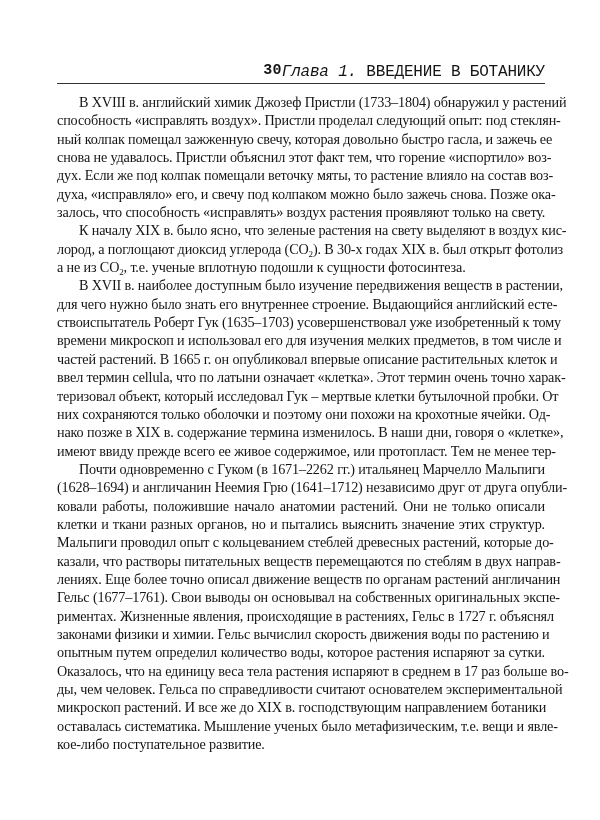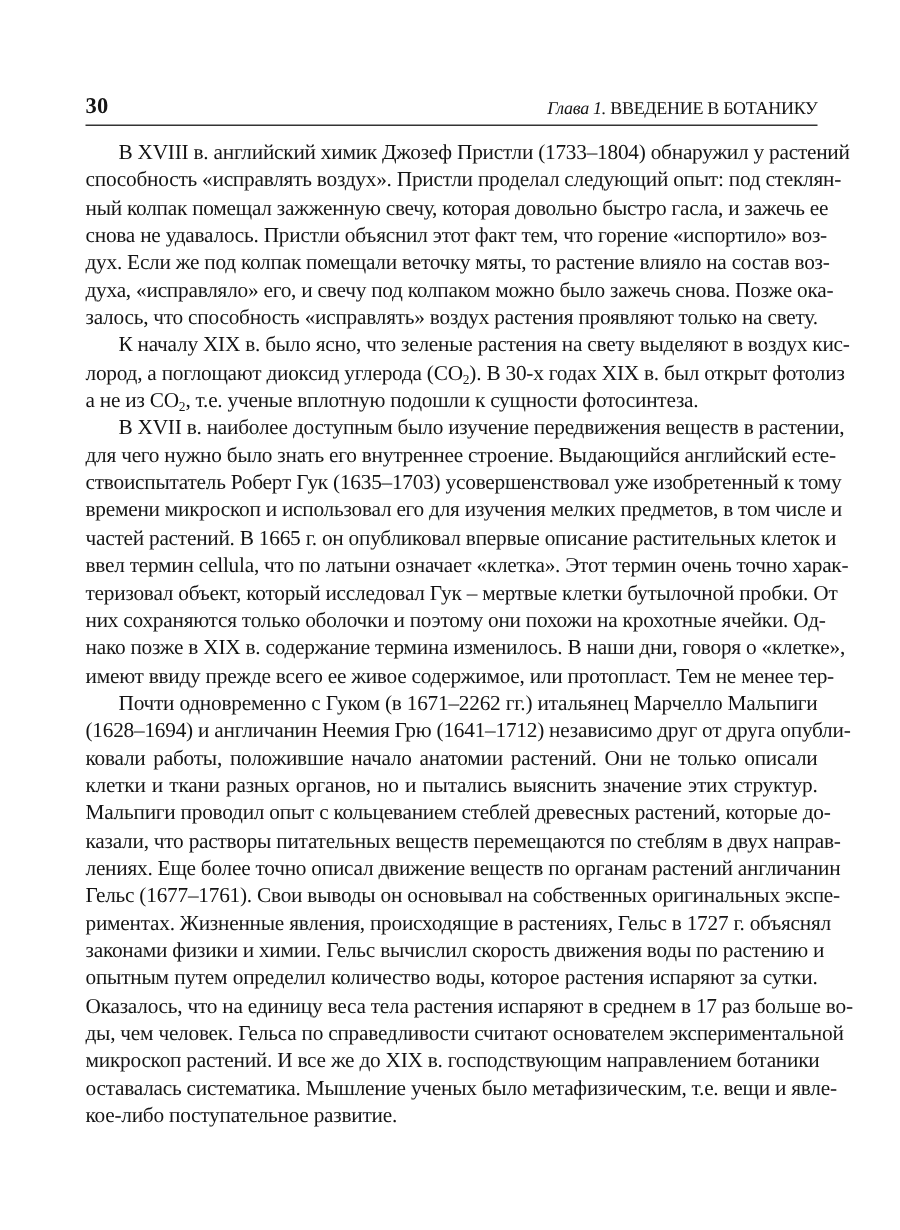--- a/index.html
+++ b/index.html
@@ -15,34 +15,33 @@
       color: #141414;
     }
     .page {
       position: absolute;
       left: 57px;
       top: 60px;
       width: 488px;
     }
     .running-head {
       display: flex;
-      justify-content: space-between;
+      justify-content: flex-end;
       align-items: flex-end;
       height: 20px;
-      font-family: Liberation Serif, serif;
-      gap: 16px;
+      font-family: Liberation Mono, monospace;
     }
     .page-number {
       font-weight: bold;
       font-size: 15px;
       letter-spacing: 0.2px;
       line-height: 18px;
     }
     .chapter-head {
-      font-size: 12px;
+      font-size: 16px;
       line-height: 16px;
       letter-spacing: -0.2px;
     }
     .chapter-head .ch-label {
       font-style: italic;
     }
     .rule {
       margin-top: 3px;
       height: 0;
       border-top: 1.4px solid #333;

